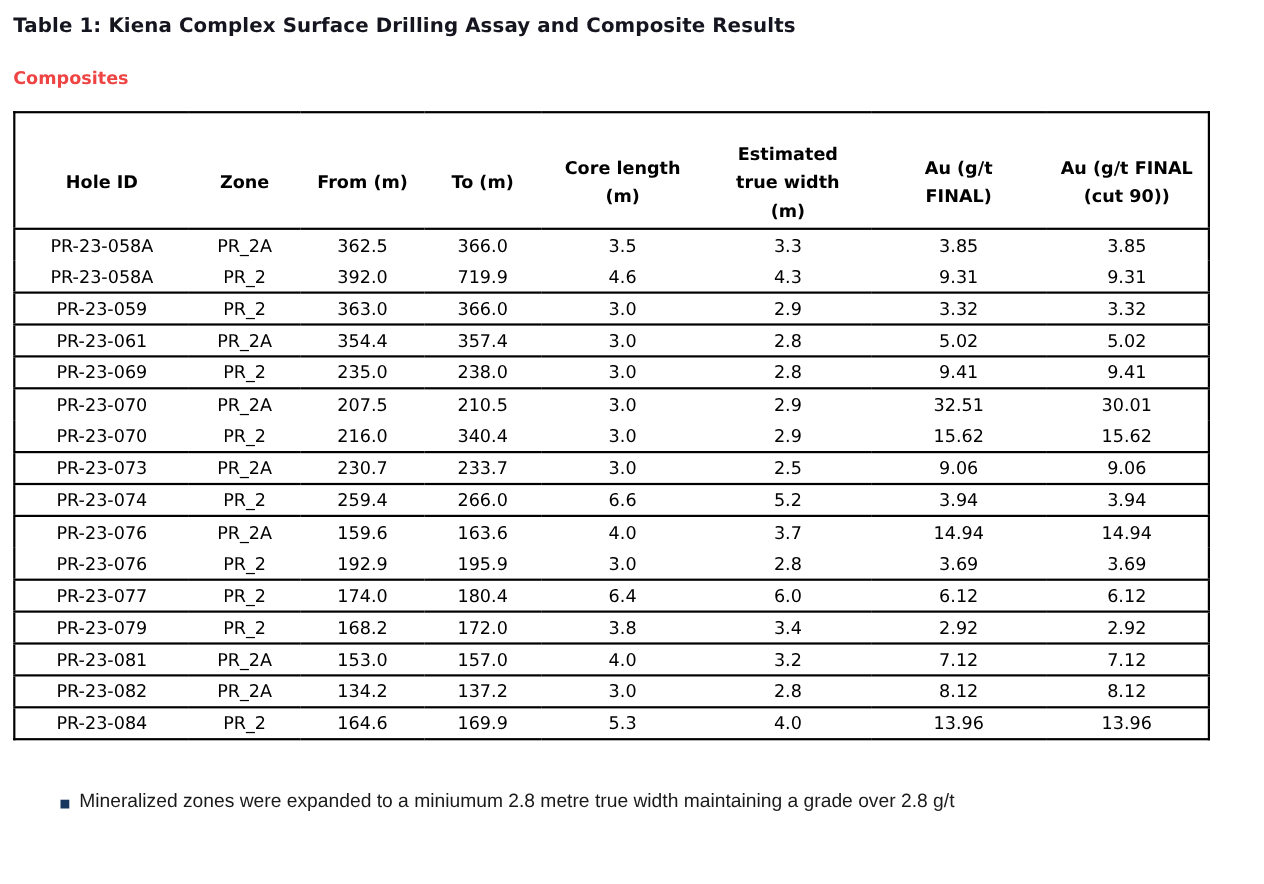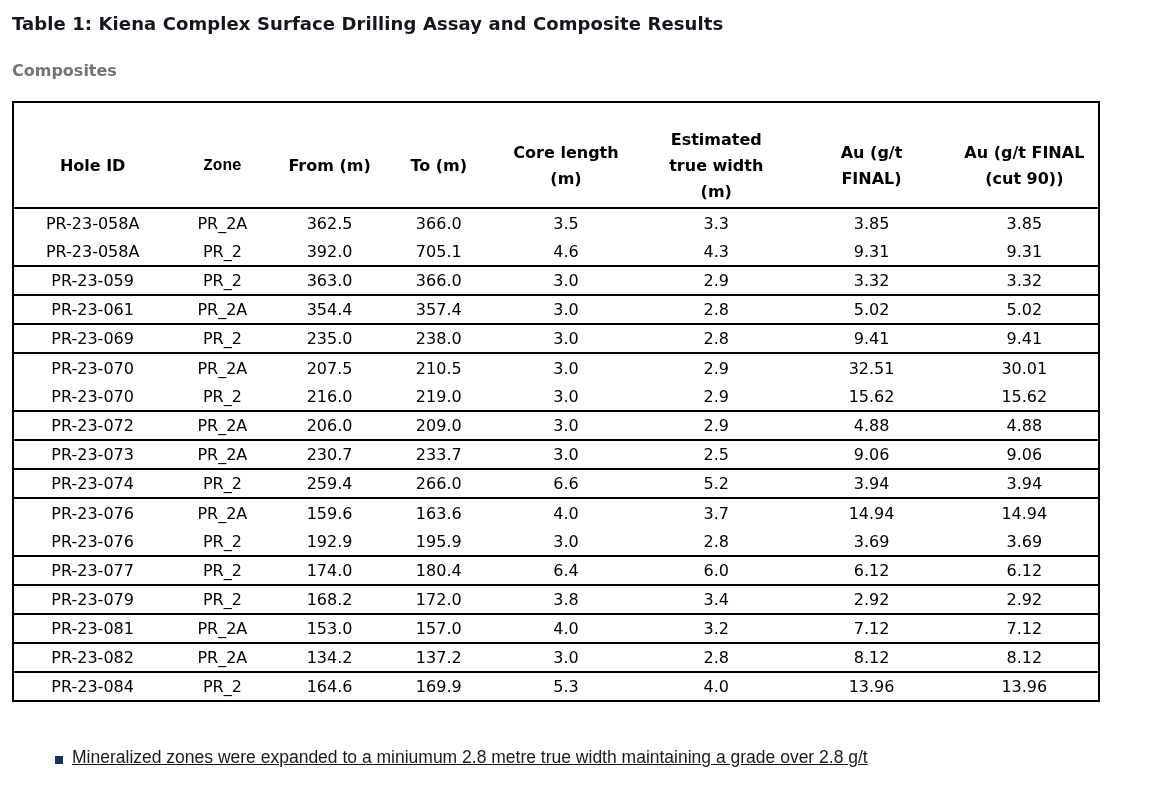--- a/index.html
+++ b/index.html
@@ -35,21 +35,21 @@
     font-size: 16px;
     font-weight: bold;
     text-align: center;
     vertical-align: middle;
     white-space: pre-line;
     line-height: 26px;
     padding: 24px 2px 2px 2px;
     border-bottom: 2px solid #000000;
   }
   table.assay th:nth-child(1) { width: 158px; }
-  table.assay th:nth-child(2) { width: 102px; font-family: Liberation Mono, monospace; }
+  table.assay th:nth-child(2) { width: 102px; }
   table.assay th:nth-child(3) { width: 112px; }
   table.assay th:nth-child(4) { width: 106px; margin-top: 42px; }
   table.assay th:nth-child(5) { width: 148px; }
   table.assay th:nth-child(6) { width: 152px; margin-top: 46px; }
   table.assay th:nth-child(7) { width: 158px; }
   table.assay th:nth-child(8) { width: 148px; text-align: center; }
 
   table.assay td {
     font-size: 16px;
     text-align: center;
@@ -59,39 +59,38 @@
   }
   table.assay tr.group-start td { border-top: 2px solid #000000; }
 
   .footnote {
     margin: 45px 0 0 43px;
     display: flex;
     align-items: center;
     font-family: "Liberation Sans", sans-serif;
     font-size: 17.5px;
     color: #1a1a1a;
-    text-decoration: underline;
   }
   .footnote .bullet {
     display: inline-block;
     flex: none;
     width: 8px;
     height: 8px;
     margin: 4px 9px 0 0;
     background: #17365d;
   }
 </style>
 </head>
 <body>
 
 <div class="page">
 
   <h1 class="title" style="color: rgb(21, 21, 31);">Table 1: Kiena Complex Surface Drilling Assay and Composite Results</h1>
 
-  <h2 class="subtitle" style="color: #737373;">Composites</h2>
+  <h2 class="subtitle" style="color: #ef4444;">Composites</h2>
 
   <table class="assay">
     <thead>
       <tr>
         <th>Hole ID</th>
           <th>Zone</th>
           <th>From (m)</th>
           <th>To (m)</th>
           <th>Core length
 (m)</th>
@@ -112,21 +111,21 @@
           <td>366.0</td>
           <td>3.5</td>
           <td>3.3</td>
           <td>3.85</td>
           <td>3.85</td>
         </tr>
         <tr>
           <td>PR-23-058A</td>
           <td>PR_2</td>
           <td>392.0</td>
-          <td>705.1</td>
+          <td>719.9</td>
           <td>4.6</td>
           <td>4.3</td>
           <td>9.31</td>
           <td>9.31</td>
         </tr>
         <tr class="group-start">
           <td>PR-23-059</td>
           <td>PR_2</td>
           <td>363.0</td>
           <td>366.0</td>
@@ -162,35 +161,25 @@
           <td>210.5</td>
           <td>3.0</td>
           <td>2.9</td>
           <td>32.51</td>
           <td>30.01</td>
         </tr>
         <tr>
           <td>PR-23-070</td>
           <td>PR_2</td>
           <td>216.0</td>
-          <td>219.0</td>
+          <td>340.4</td>
           <td>3.0</td>
           <td>2.9</td>
           <td>15.62</td>
           <td>15.62</td>
-        </tr>
-        <tr class="group-start">
-          <td>PR-23-072</td>
-          <td>PR_2A</td>
-          <td>206.0</td>
-          <td>209.0</td>
-          <td>3.0</td>
-          <td>2.9</td>
-          <td>4.88</td>
-          <td>4.88</td>
         </tr>
         <tr class="group-start">
           <td>PR-23-073</td>
           <td>PR_2A</td>
           <td>230.7</td>
           <td>233.7</td>
           <td>3.0</td>
           <td>2.5</td>
           <td>9.06</td>
           <td>9.06</td>

